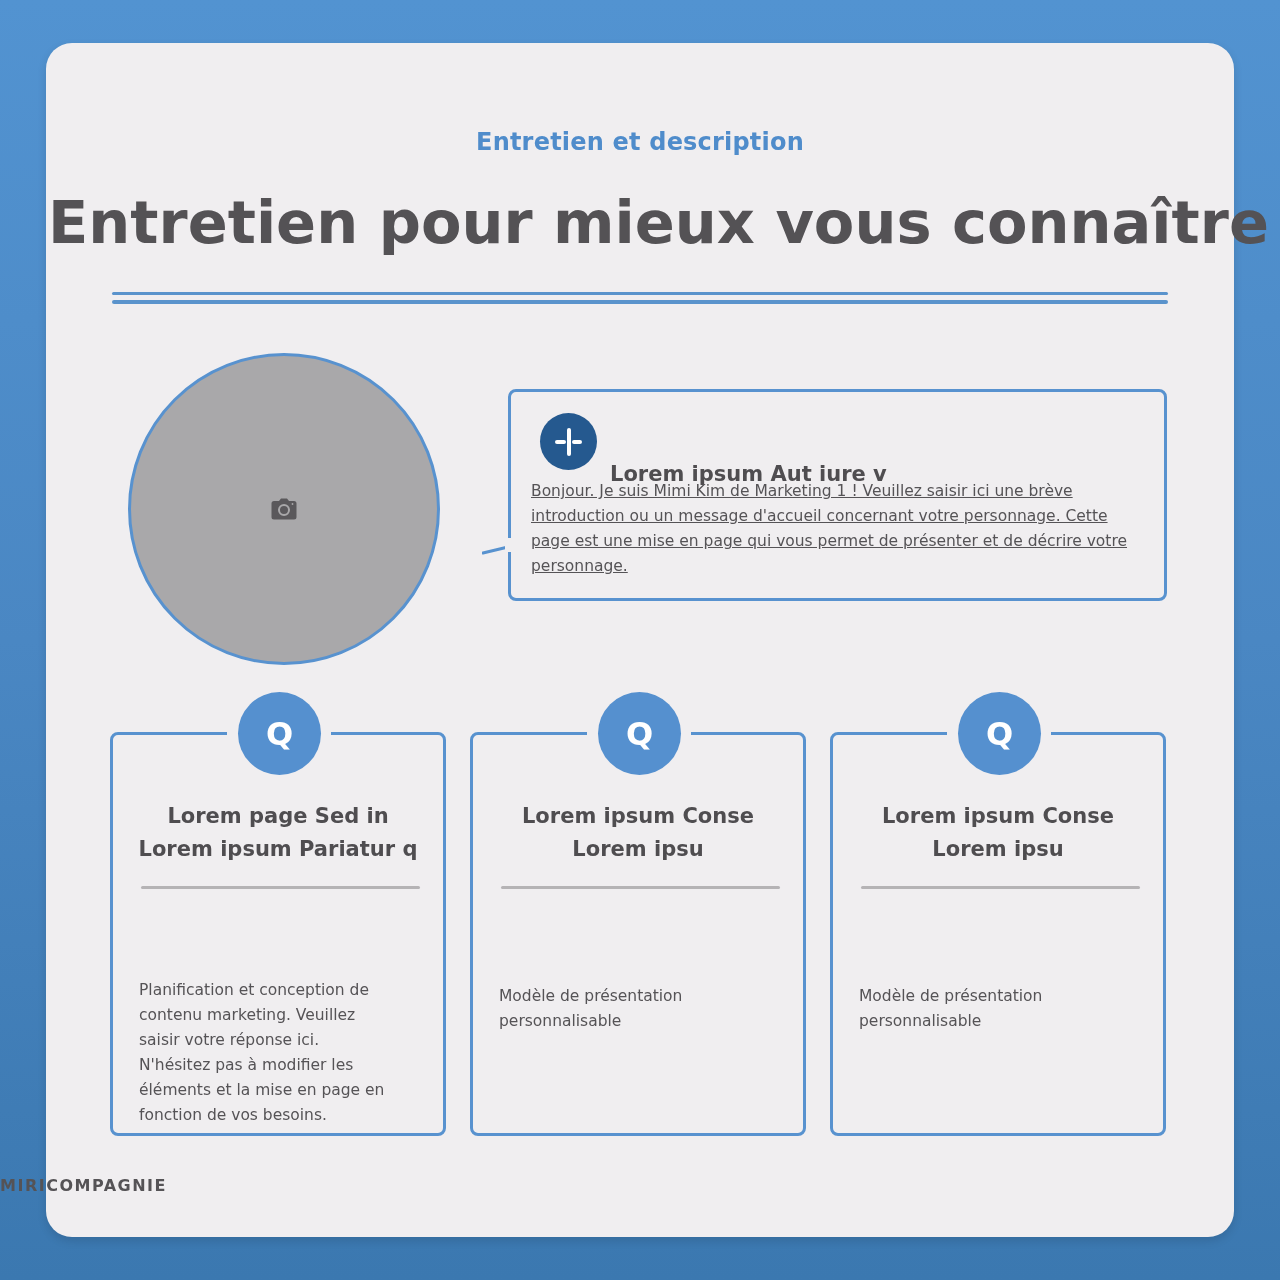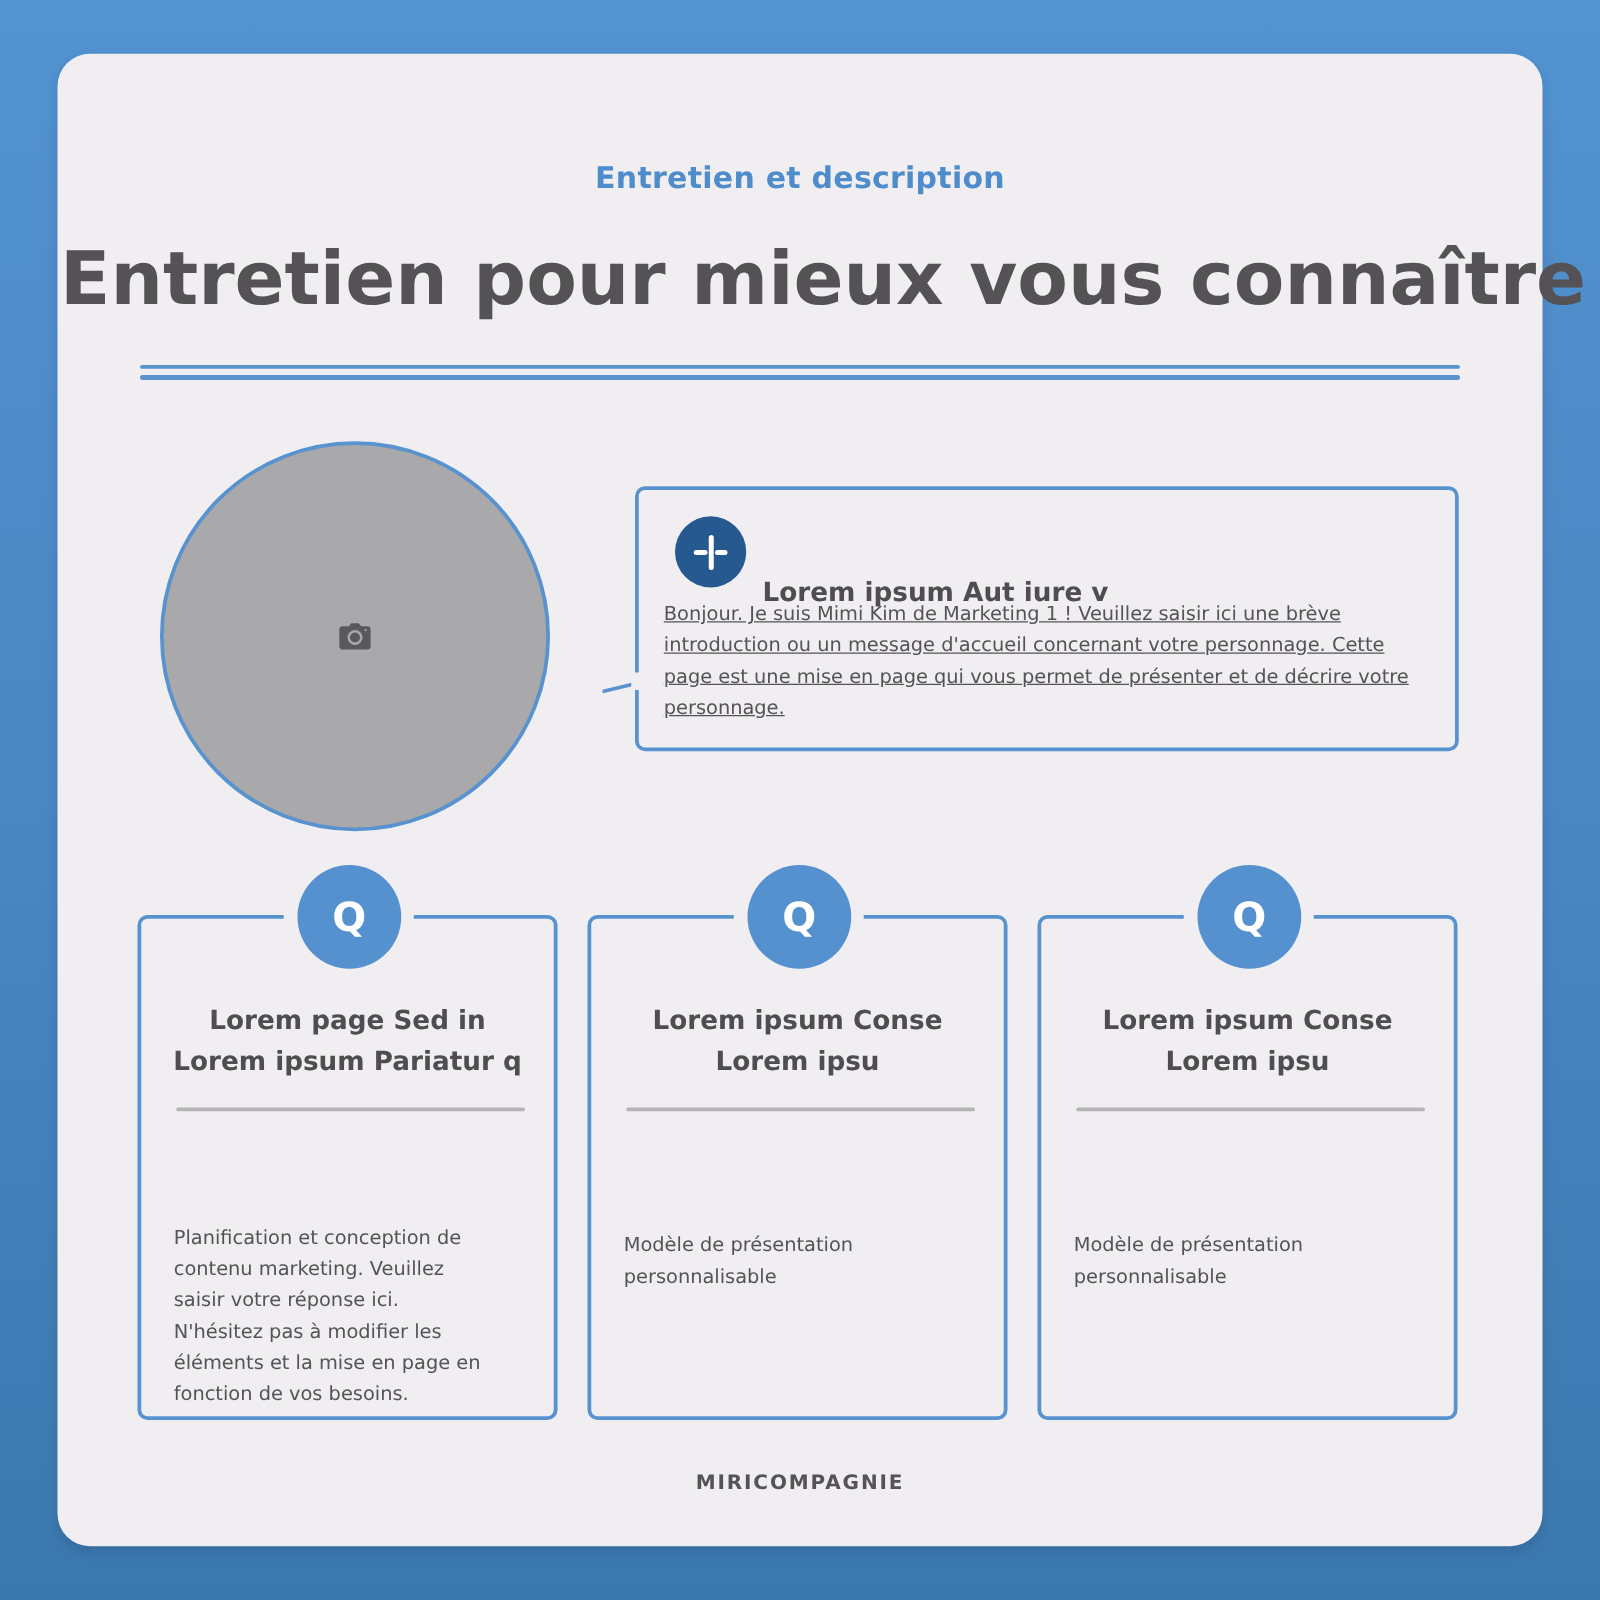--- a/index.html
+++ b/index.html
@@ -59,21 +59,21 @@
     background: #5590cf; color: #ffffff; font-weight: bold; font-size: 32px;
     display: flex; align-items: center; justify-content: center;
   }
   .qtitle {
     position: absolute; top: 65px; left: 0; right: 0; text-align: center;
     color: #4f4d50; font-size: 21px; font-weight: bold; line-height: 33px;
   }
   .qdivider { position: absolute; top: 151px; left: 28px; width: 279px; height: 3px; background: #b5b3b5; border-radius: 2px; }
   .qbody { position: absolute; left: 26px; width: 260px; color: #555356; font-size: 15.5px; line-height: 25px; }
   .footer {
-    position: absolute; left: 0; right: 0; top: 1176px; text-align: center;
+    position: absolute; left: 0; right: 0; top: 1176px; 
     color: #555356; font-size: 16px; font-weight: bold; letter-spacing: 1.5px;
   }
 </style>
 </head>
 <body>
 
 <div class="card"></div>
 
 <div class="subtitle">Entretien et description</div>
 <div class="title">Entretien pour mieux vous connaître</div>

